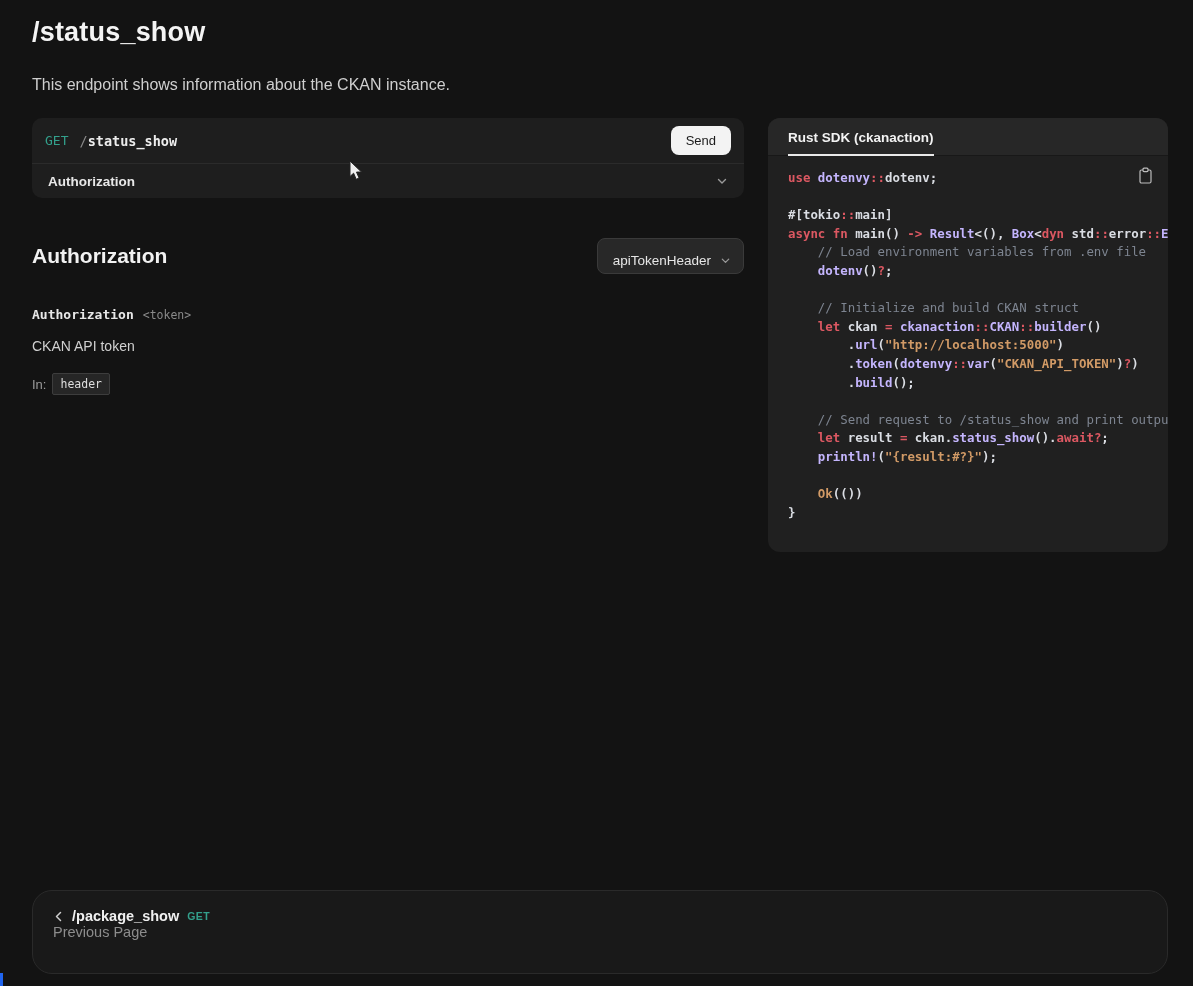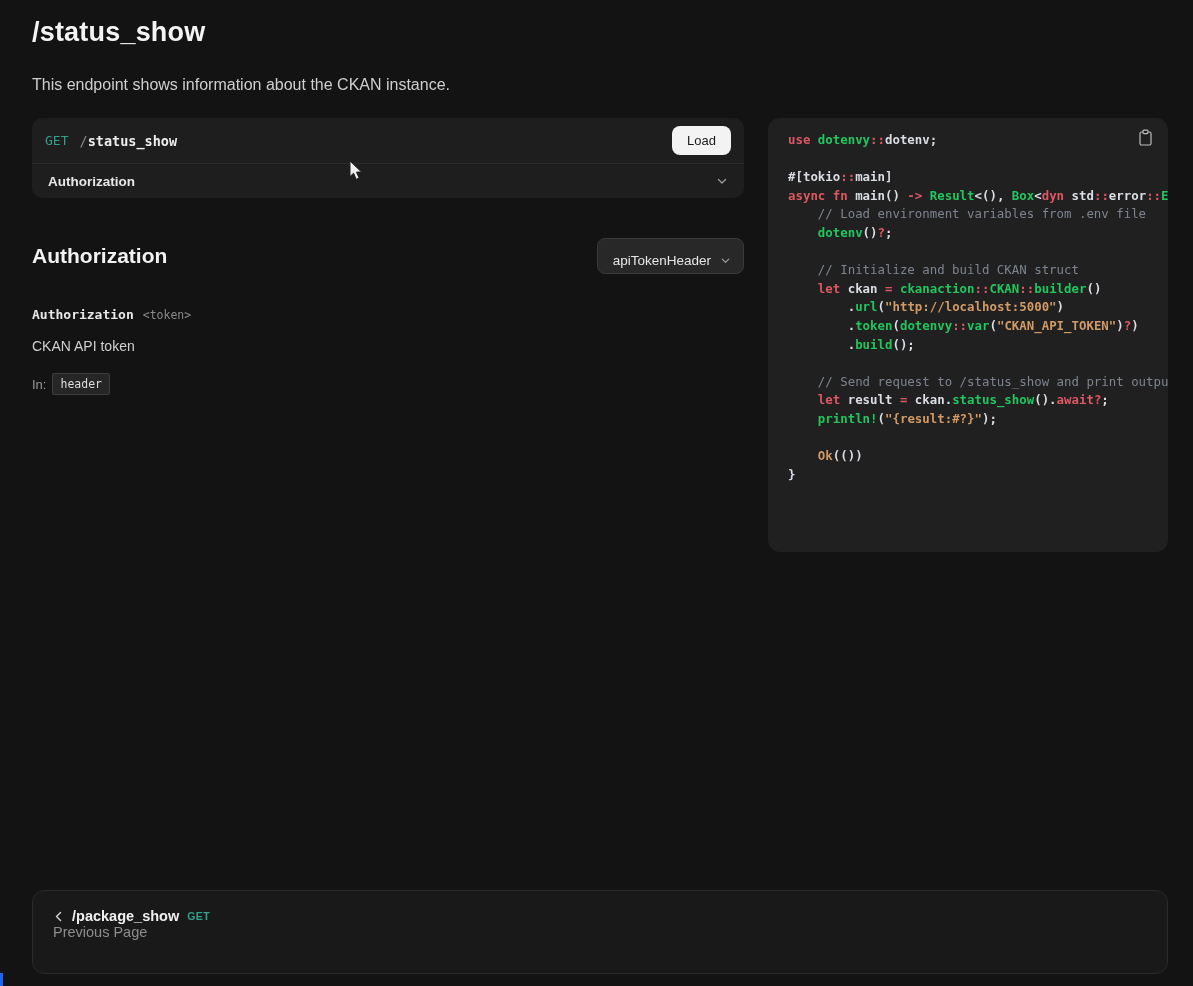--- a/index.html
+++ b/index.html
@@ -85,29 +85,29 @@
   }
   .code-body { position:relative; height:396px; padding:13px 0 0 20px; overflow:hidden; }
   .copy-btn {
     position:absolute; top:9px; right:13px; background:transparent; border:none;
     cursor:pointer; padding:2px;
   }
   .code { font-family:"DejaVu Sans Mono", monospace; font-size:12.4px; line-height:18.6px;
     white-space:pre; font-weight:bold; }
   .code-line { height:18.6px; }
   .tk-kw { color:#dc5862;text-align:right; }
-  .tk-ty { color:#22c55e; }
+  .tk-ty { color:#c4b5fd; }
   .tk-str { color:#d19a66; }
   .tk-cm { color:#7d8490; font-weight:normal; }
   .tk-pl { color:#dadde3; }
 
   
   .footer-card {
     position:absolute; left:32px; right:25px; top:890px; height:84px;
-    background:#191919; border:1px solid #2a2a2a; border-radius:12px;
+    background:#191919; border:1px solid #2a2a2a; border-radius:20px;
     padding:17px 20px; cursor:pointer;
   }
   .footer-row1 { display:flex; align-items:center; gap:8px; }
   .footer-path { font-size:14.5px; font-weight:700; color:#f0f0f0; }
   .footer-method { font-size:10.5px; font-weight:700; color:#33a08c; letter-spacing:.5px; }
   .footer-label { font-size:14.5px; color:#8d8d8d; }
 
   
   .chev-svg { display:block; }
   .cursor { position:absolute; left:349px; top:160px; pointer-events:none; }
@@ -121,21 +121,21 @@
   <h1 class="page-title">/status_show</h1>
   <p class="page-desc">This endpoint shows information about the CKAN instance.</p>
 
   <div class="main-row">
     <div class="left-col">
 
       <div class="request-card">
         <div class="request-row">
           <span class="method">GET</span>
           <span class="path"><span class="slash">/</span><span class="name">status_show</span></span>
-          <button class="send-btn">Load</button>
+          <button class="send-btn">Send</button>
         </div>
         <div class="auth-row">
           <span>Authorization</span>
           <span class="chev">
             <svg class="chev-svg" width="12" height="12" viewBox="0 0 12 12">
                 <path d="M2.5 4.5 L6 8 L9.5 4.5" fill="none" stroke="#9a9a9a" stroke-width="1.4" stroke-linecap="round" stroke-linejoin="round"></path>
               </svg>
           </span>
         </div>
       </div>
@@ -155,20 +155,23 @@
         <span class="param-type">&lt;token&gt;</span>
       </div>
       <div class="param-desc">CKAN API token</div>
       <div class="param-in">
         <span>In:</span>
         <code class="badge">header</code>
       </div>
     </div>
 
     <div class="code-panel">
+      <div class="tab-strip">
+        <span class="tab">Rust SDK (ckanaction)</span>
+      </div>
       <div class="code-body">
         <button class="copy-btn" title="">
           <svg width="15" height="17" viewBox="0 0 15 17">
               <rect x="2" y="3" width="11" height="13" rx="1.5" fill="none" stroke="#bdbdbd" stroke-width="1.2"></rect>
               <rect x="5" y="1.2" width="5" height="3.4" rx="1" fill="#202020" stroke="#bdbdbd" stroke-width="1.2"></rect>
             </svg>
         </button>
         <div class="code"><div class="code-line"><span class="tk-kw">use </span><span class="tk-ty">dotenvy</span><span class="tk-kw">::</span><span class="tk-pl">dotenv;</span></div><div class="code-line"> </div><div class="code-line"><span class="tk-pl">#[tokio</span><span class="tk-kw">::</span><span class="tk-pl">main]</span></div><div class="code-line"><span class="tk-kw">async fn </span><span class="tk-pl">main() </span><span class="tk-kw">-&gt; </span><span class="tk-ty">Result</span><span class="tk-pl">&lt;(), </span><span class="tk-ty">Box</span><span class="tk-pl">&lt;</span><span class="tk-kw">dyn </span><span class="tk-pl">std</span><span class="tk-kw">::</span><span class="tk-pl">error</span><span class="tk-kw">::</span><span class="tk-ty">Error</span></div><div class="code-line"><span class="tk-cm">    // Load environment variables from .env file</span></div><div class="code-line"><span class="tk-pl">    </span><span class="tk-ty">dotenv</span><span class="tk-pl">()</span><span class="tk-kw">?</span><span class="tk-pl">;</span></div><div class="code-line"> </div><div class="code-line"><span class="tk-cm">    // Initialize and build CKAN struct</span></div><div class="code-line"><span class="tk-kw">    let </span><span class="tk-pl">ckan </span><span class="tk-kw">= </span><span class="tk-ty">ckanaction</span><span class="tk-kw">::</span><span class="tk-ty">CKAN</span><span class="tk-kw">::</span><span class="tk-ty">builder</span><span class="tk-pl">()</span></div><div class="code-line"><span class="tk-pl">        .</span><span class="tk-ty">url</span><span class="tk-pl">(</span><span class="tk-str">"http://localhost:5000"</span><span class="tk-pl">)</span></div><div class="code-line"><span class="tk-pl">        .</span><span class="tk-ty">token</span><span class="tk-pl">(</span><span class="tk-ty">dotenvy</span><span class="tk-kw">::</span><span class="tk-ty">var</span><span class="tk-pl">(</span><span class="tk-str">"CKAN_API_TOKEN"</span><span class="tk-pl">)</span><span class="tk-kw">?</span><span class="tk-pl">)</span></div><div class="code-line"><span class="tk-pl">        .</span><span class="tk-ty">build</span><span class="tk-pl">();</span></div><div class="code-line"> </div><div class="code-line"><span class="tk-cm">    // Send request to /status_show and print output</span></div><div class="code-line"><span class="tk-kw">    let </span><span class="tk-pl">result </span><span class="tk-kw">= </span><span class="tk-pl">ckan.</span><span class="tk-ty">status_show</span><span class="tk-pl">().</span><span class="tk-kw">await?</span><span class="tk-pl">;</span></div><div class="code-line"><span class="tk-pl">    </span><span class="tk-ty">println!</span><span class="tk-pl">(</span><span class="tk-str">"{result:#?}"</span><span class="tk-pl">);</span></div><div class="code-line"> </div><div class="code-line"><span class="tk-pl">    </span><span class="tk-str">Ok</span><span class="tk-pl">(())</span></div><div class="code-line"><span class="tk-pl">}</span></div></div>
       </div>
     </div>

